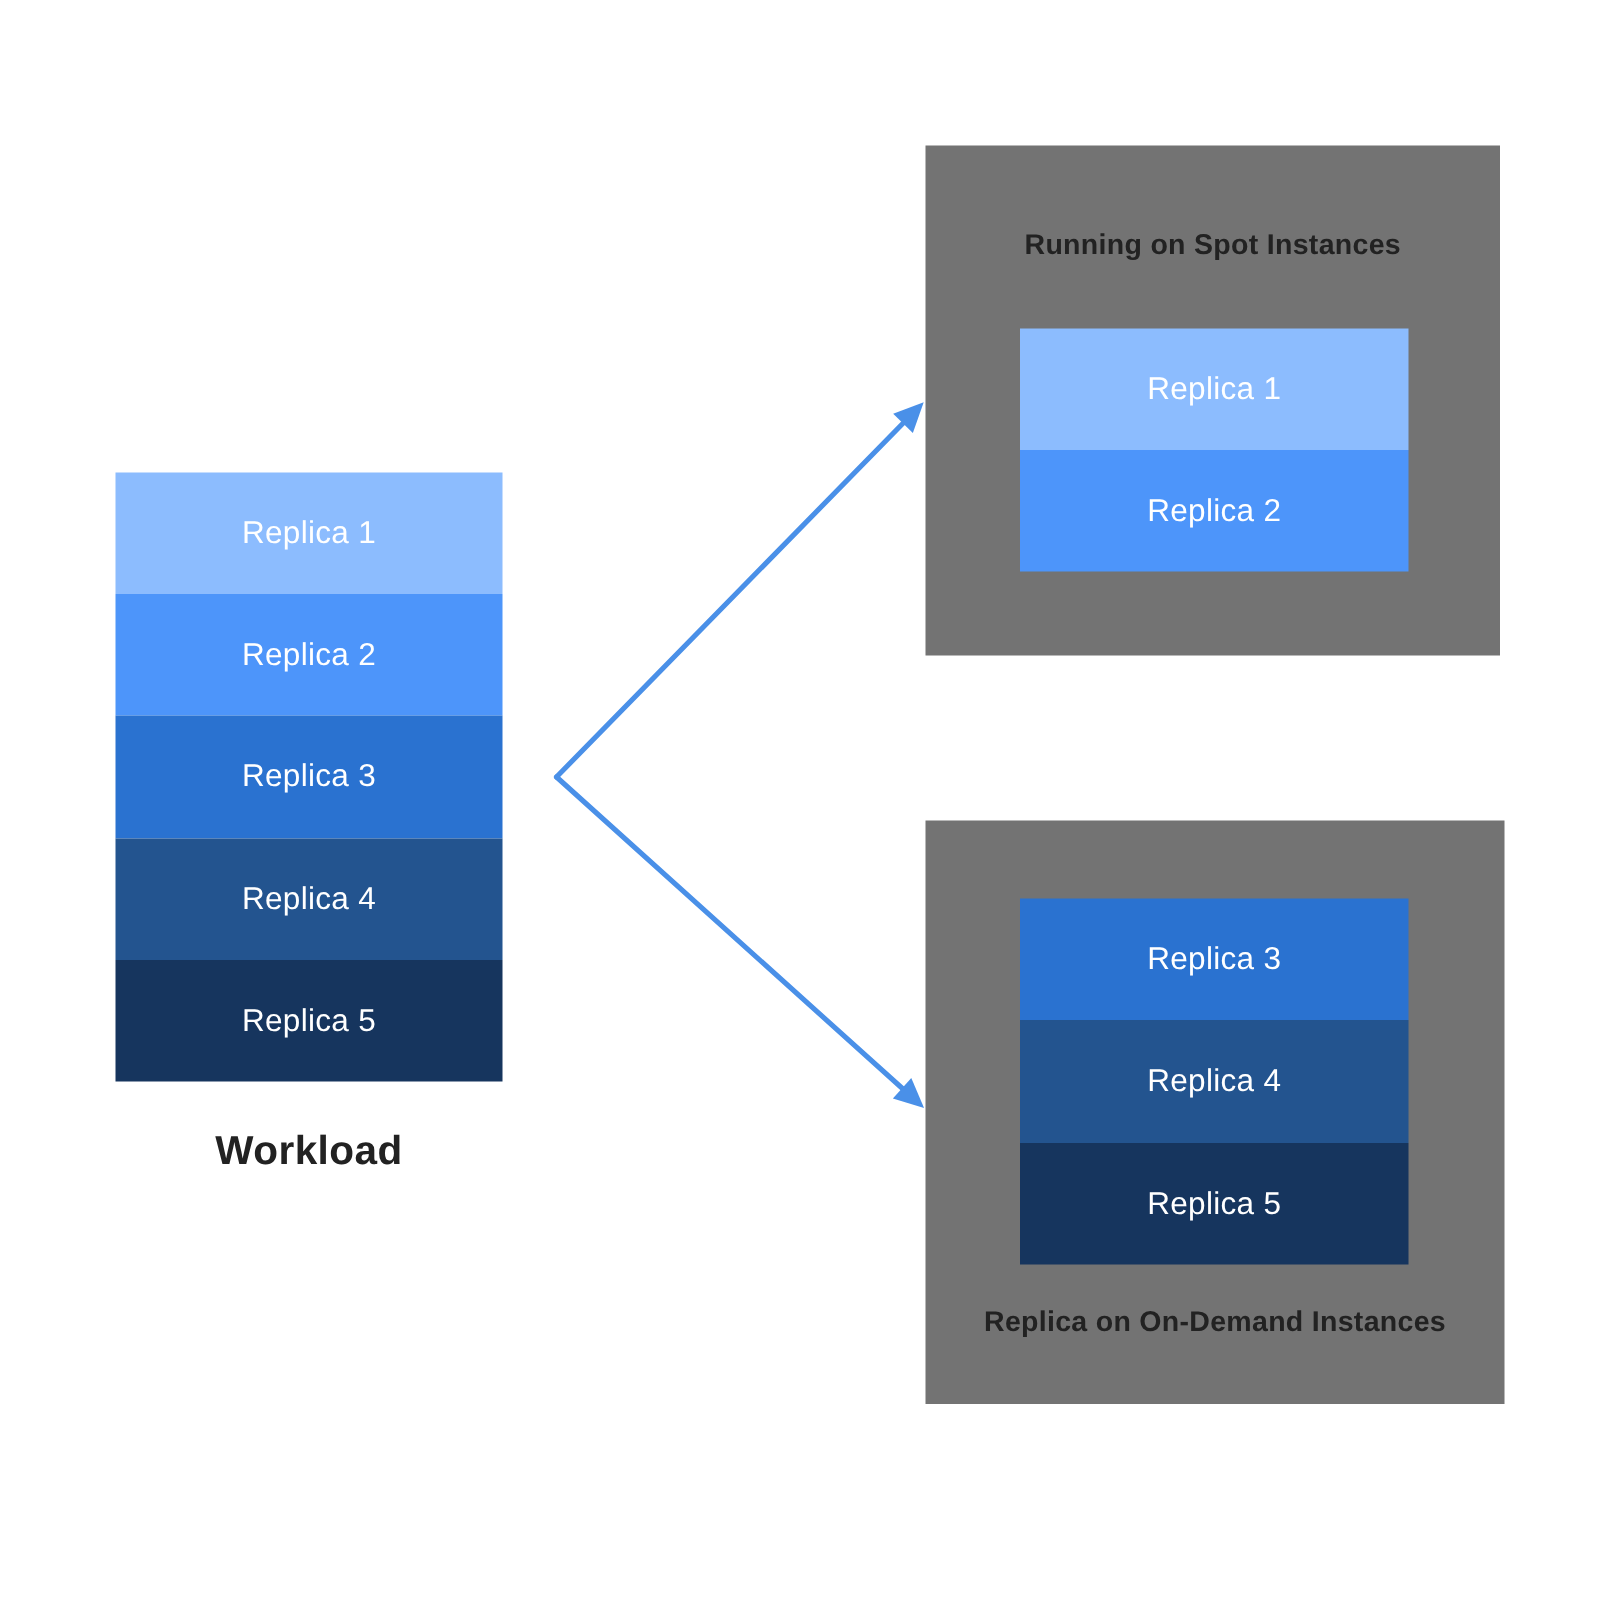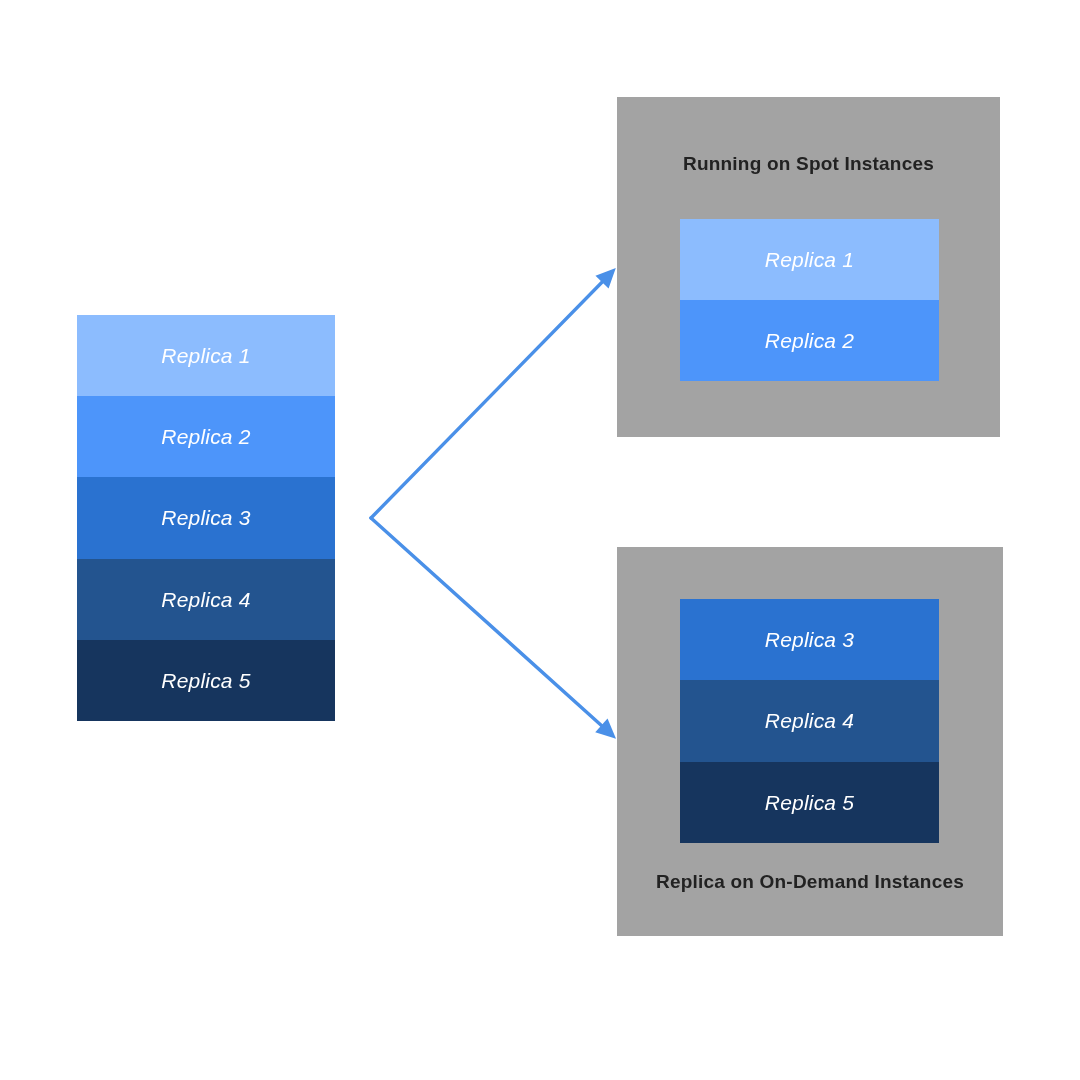--- a/index.html
+++ b/index.html
@@ -29,21 +29,20 @@
     box-sizing: border-box;
     display: flex;
     align-items: center;
     justify-content: center;
     color: #ffffff;
     font-size: 21px;
     font-weight: 400;
     letter-spacing: 0.2px;
     font-family: "Liberation Sans", sans-serif;
     line-height: 1;
-    font-style: italic;
   }
   .replica-label {
     display: block;
     pointer-events: none;
   }
 
   
   #workload-stack {
     position: absolute;
     left: 77px;
@@ -60,21 +59,21 @@
     font-size: 27px;
     font-weight: bold;
     color: #222222;
     font-family: "Liberation Sans", sans-serif;
     letter-spacing: 0.3px;
   }
 
   
   .instance-panel {
     position: absolute;
-    background: #a3a3a3;
+    background: #737373;
     box-sizing: border-box;
   }
   #spot-panel {
     left: 617px;
     top: 97px;
     width: 383px;
     height: 340px;
   }
   #ondemand-panel {
     left: 617px;
@@ -135,20 +134,21 @@
       <div class="replica-band" style="top: 40%; height: 20%; background: rgb(42, 114, 208);">
         <span class="replica-label">Replica 3</span>
       </div>
       <div class="replica-band" style="top: 60%; height: 20%; background: rgb(35, 84, 143);">
         <span class="replica-label">Replica 4</span>
       </div>
       <div class="replica-band" style="top: 80%; height: 20%; background: rgb(22, 53, 94);">
         <span class="replica-label">Replica 5</span>
       </div>
     </div>
+  <div id="workload-caption">Workload</div>
 
   <svg id="arrow-layer" viewBox="0 0 1080 1080" xmlns="http://www.w3.org/2000/svg">
     <defs>
       <marker id="head-up" markerWidth="7" markerHeight="7" refX="4.6" refY="3.1" orient="auto-start-reverse" markerUnits="strokeWidth">
         <path d="M0.4,0.4 L6.2,3.1 L0.4,5.8 Z" fill="#4a90e8"></path>
       </marker>
       <marker id="head-down" markerWidth="7" markerHeight="7" refX="4.6" refY="3.1" orient="auto-start-reverse" markerUnits="strokeWidth">
         <path d="M0.4,0.4 L6.2,3.1 L0.4,5.8 Z" fill="#4a90e8"></path>
       </marker>
     </defs>

